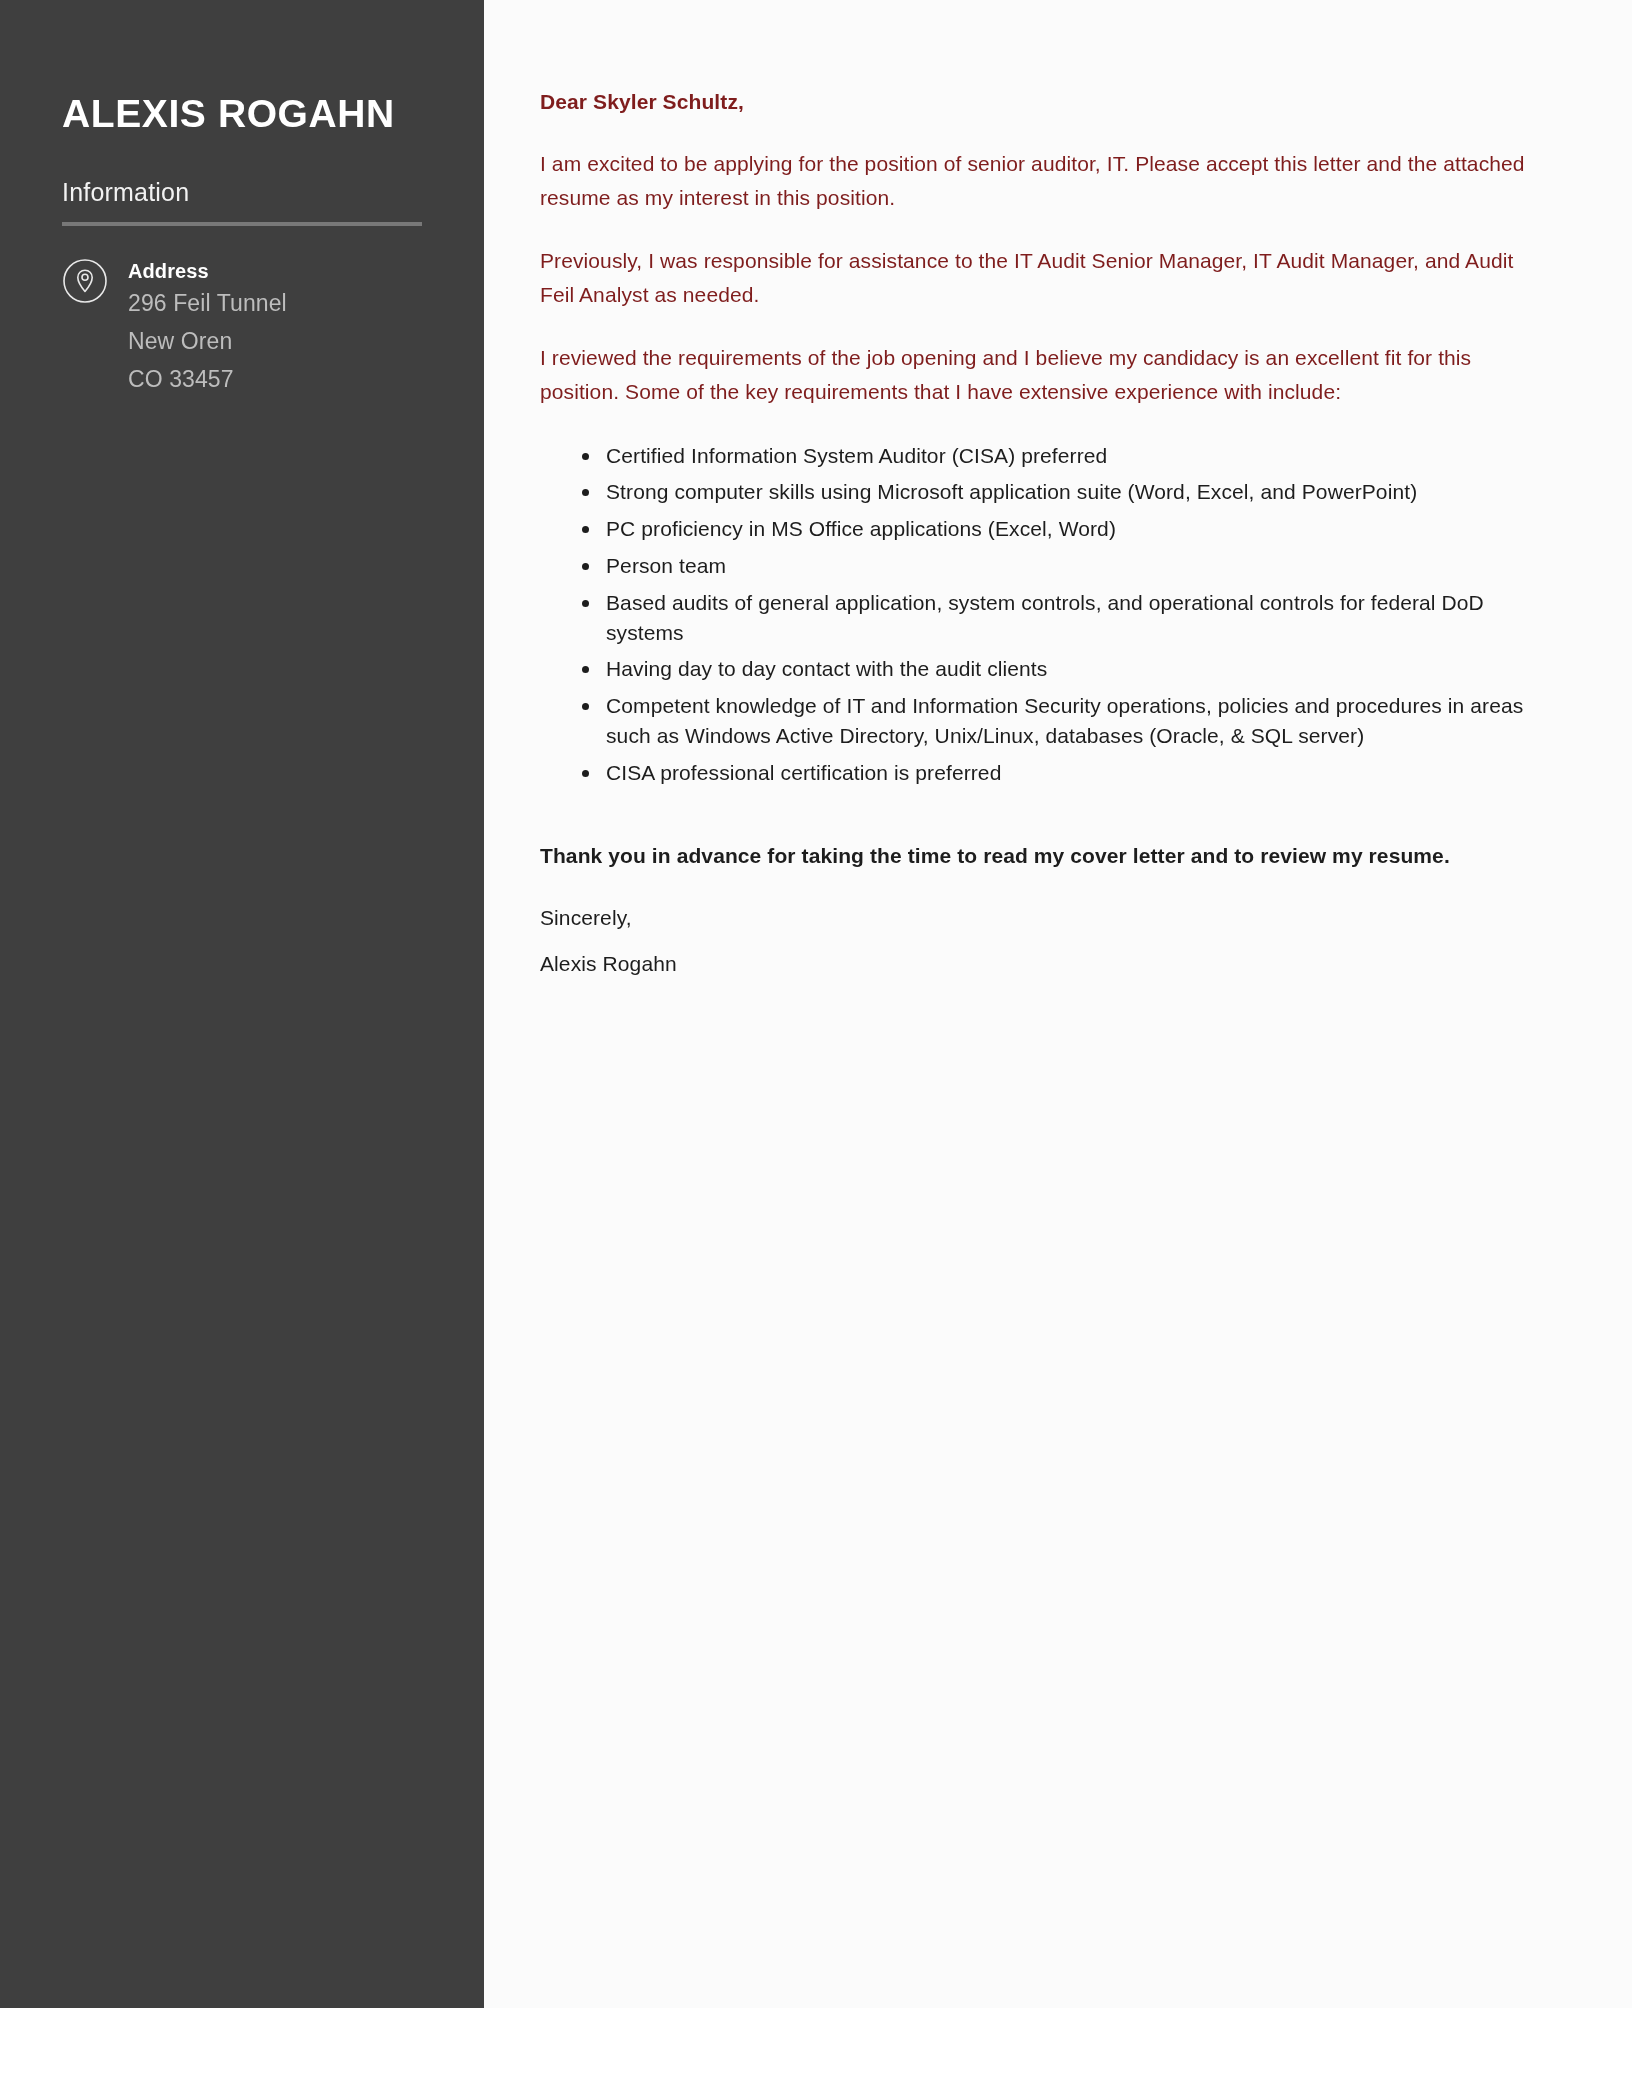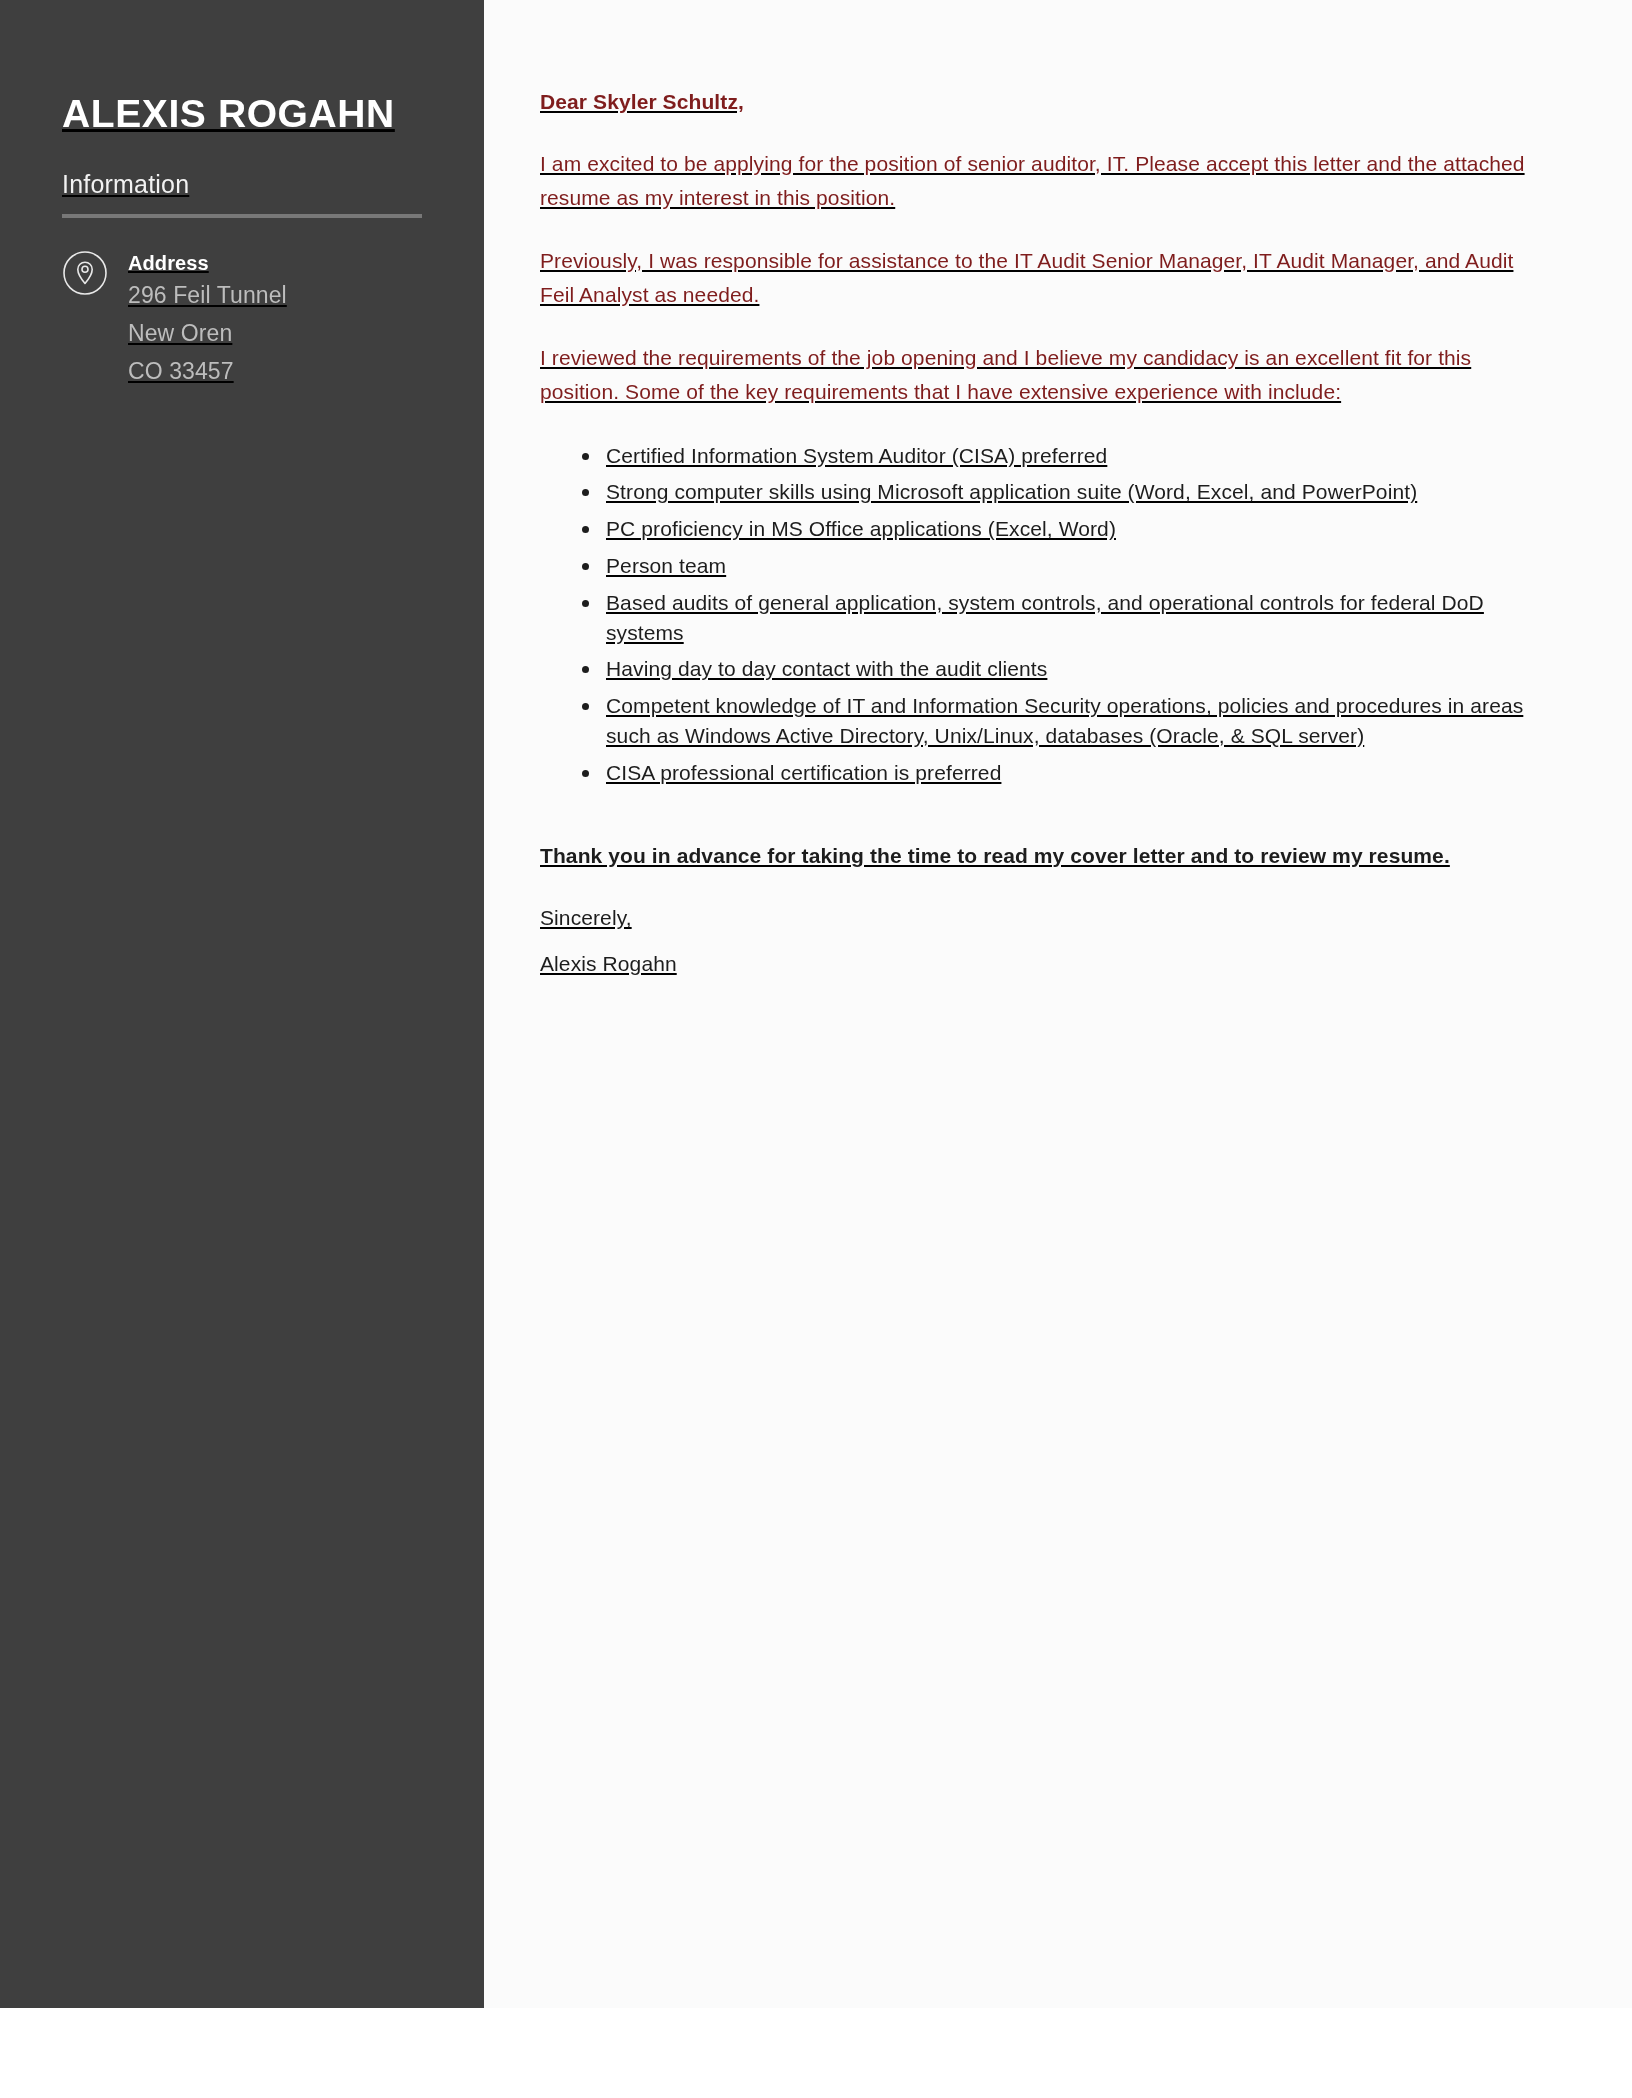--- a/index.html
+++ b/index.html
@@ -14,21 +14,20 @@
     background: #ffffff;
     overflow: hidden;
   }
 
   .page {
     position: relative;
     width: 1632px;
     height: 2008px;
     display: flex;
     background: #fbfbfb;
-    text-decoration: underline;
   }
 
   
   .sidebar {
     width: 484px;
     flex: 0 0 484px;
     background: #3f3f3f;
     padding: 72px 62px 0 62px;
     color: #ffffff;
   }
@@ -38,21 +37,21 @@
     font-size: 39px;
     font-weight: 700;
     letter-spacing: 0.6px;
     line-height: 1.15;
     color: #ffffff;
     margin-top: 20px;
     white-space: nowrap;
   }
 
   .section-block {
-    margin-top: 32px;
+    margin-top: 40px;
   }
 
   .section-heading {
     font-family: "Liberation Sans", sans-serif;
     font-size: 25px;
     font-weight: 400;
     color: #f2f2f2;
     letter-spacing: 0.2px;
     line-height: 1.2;
   }

